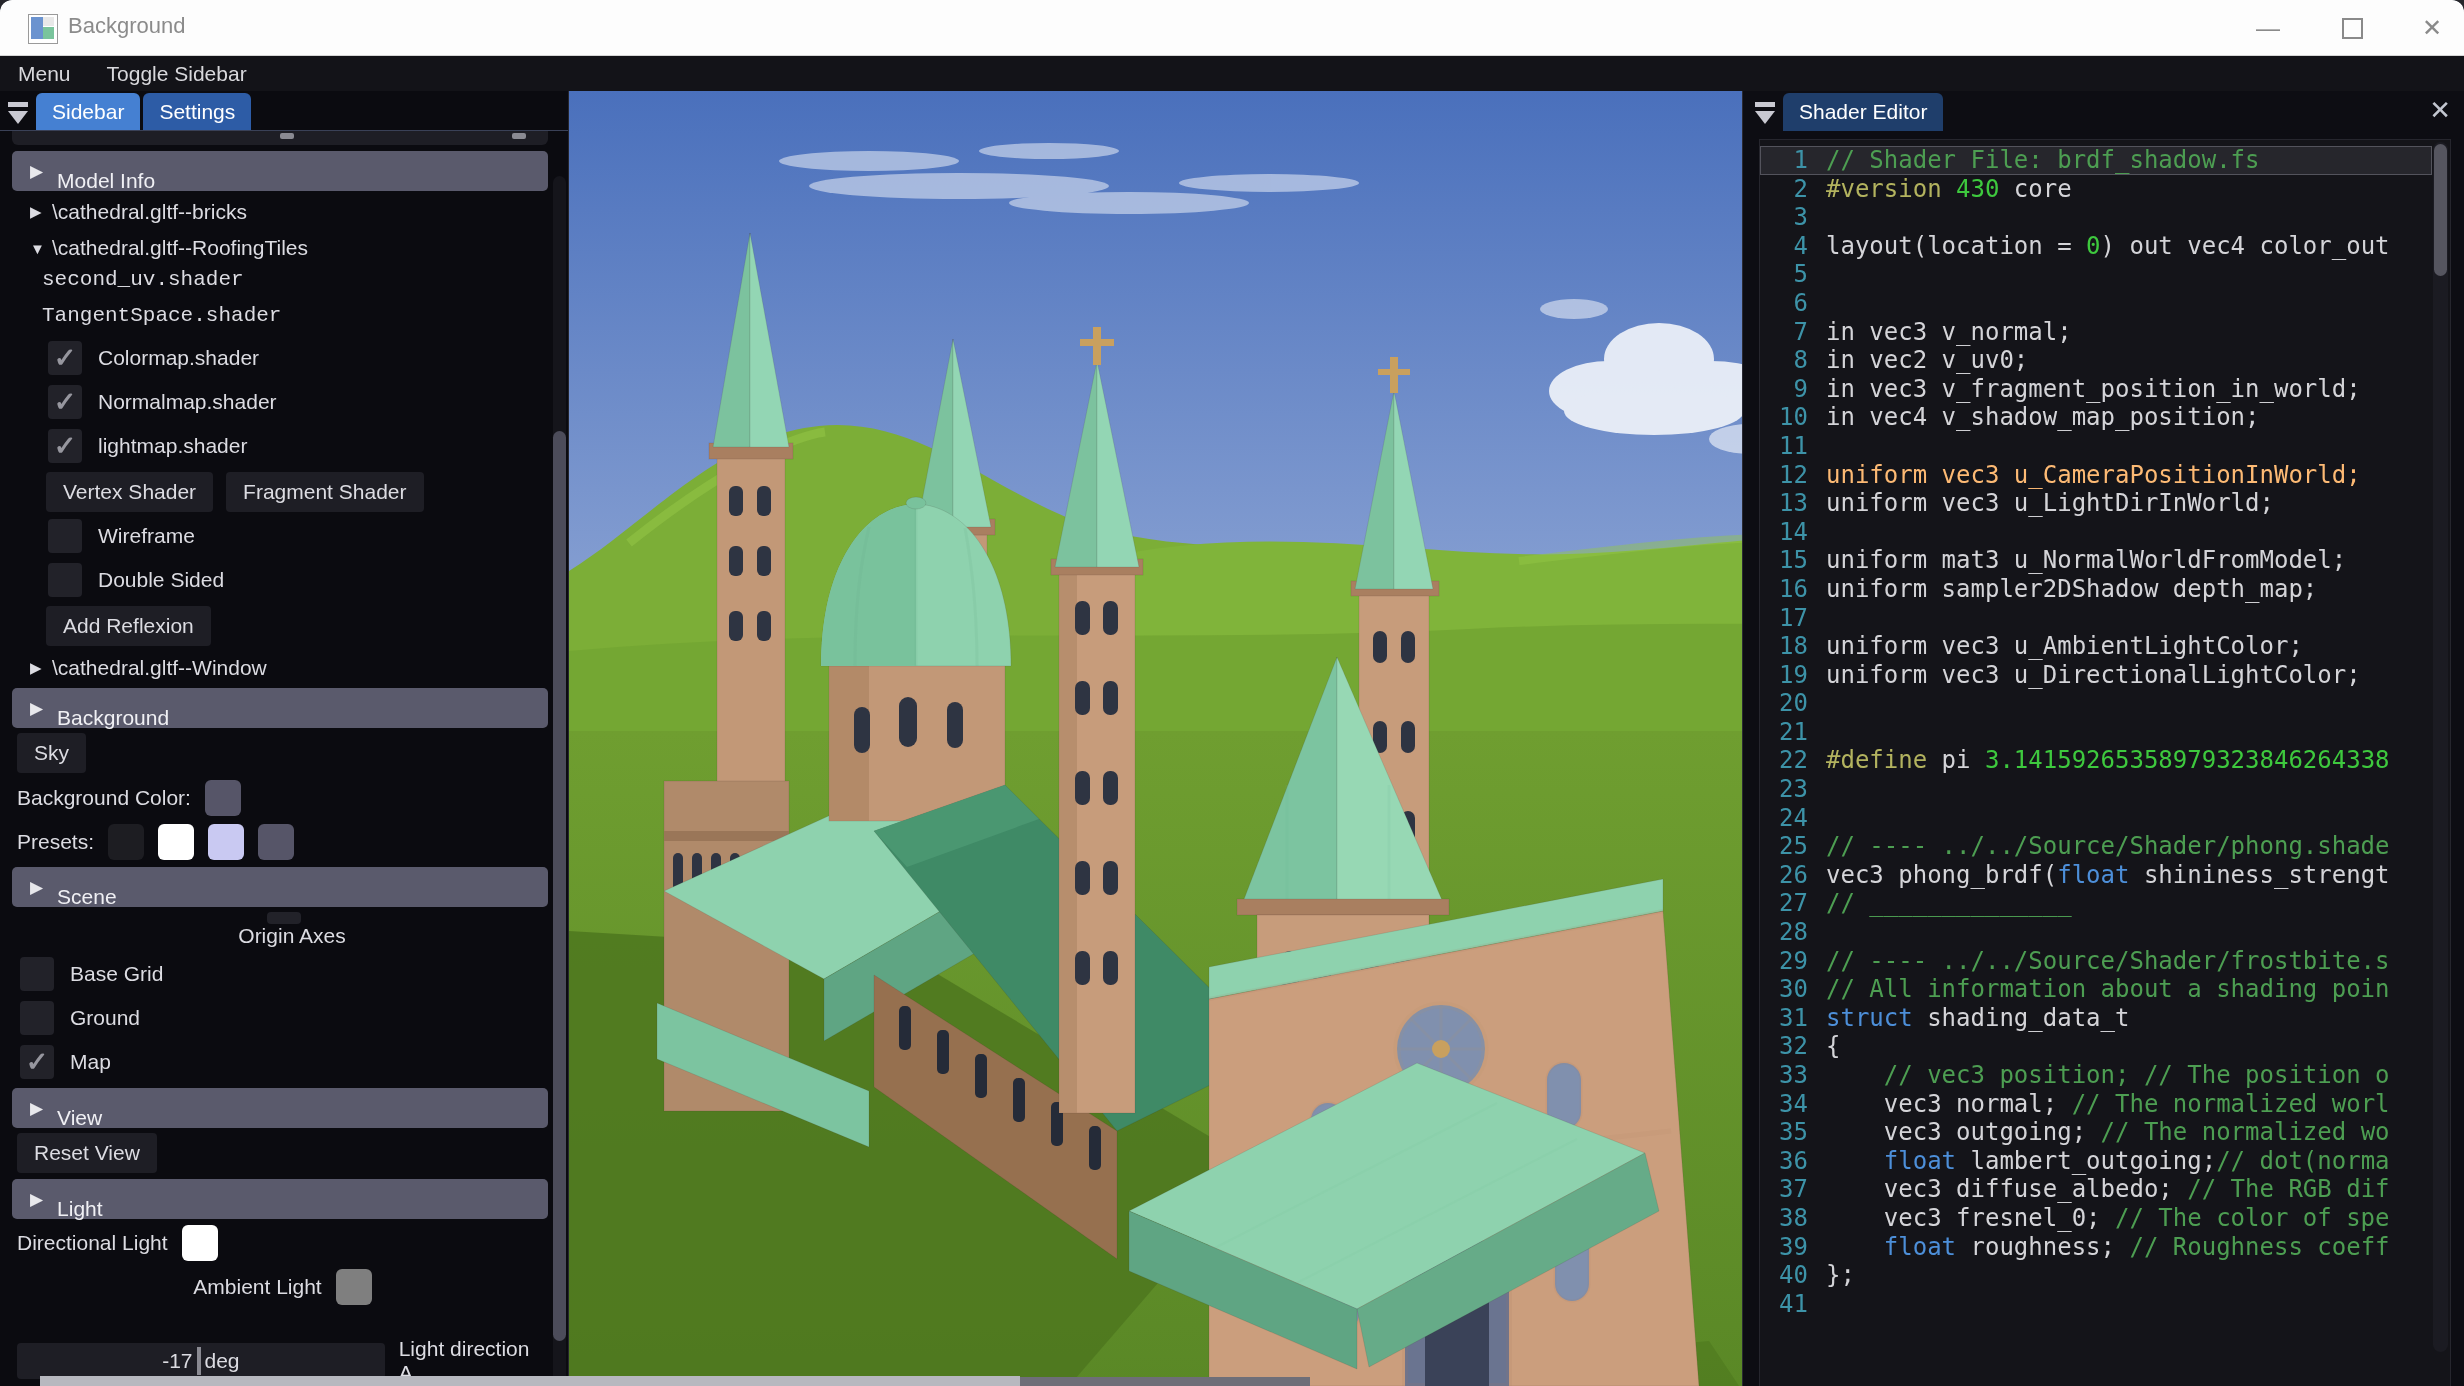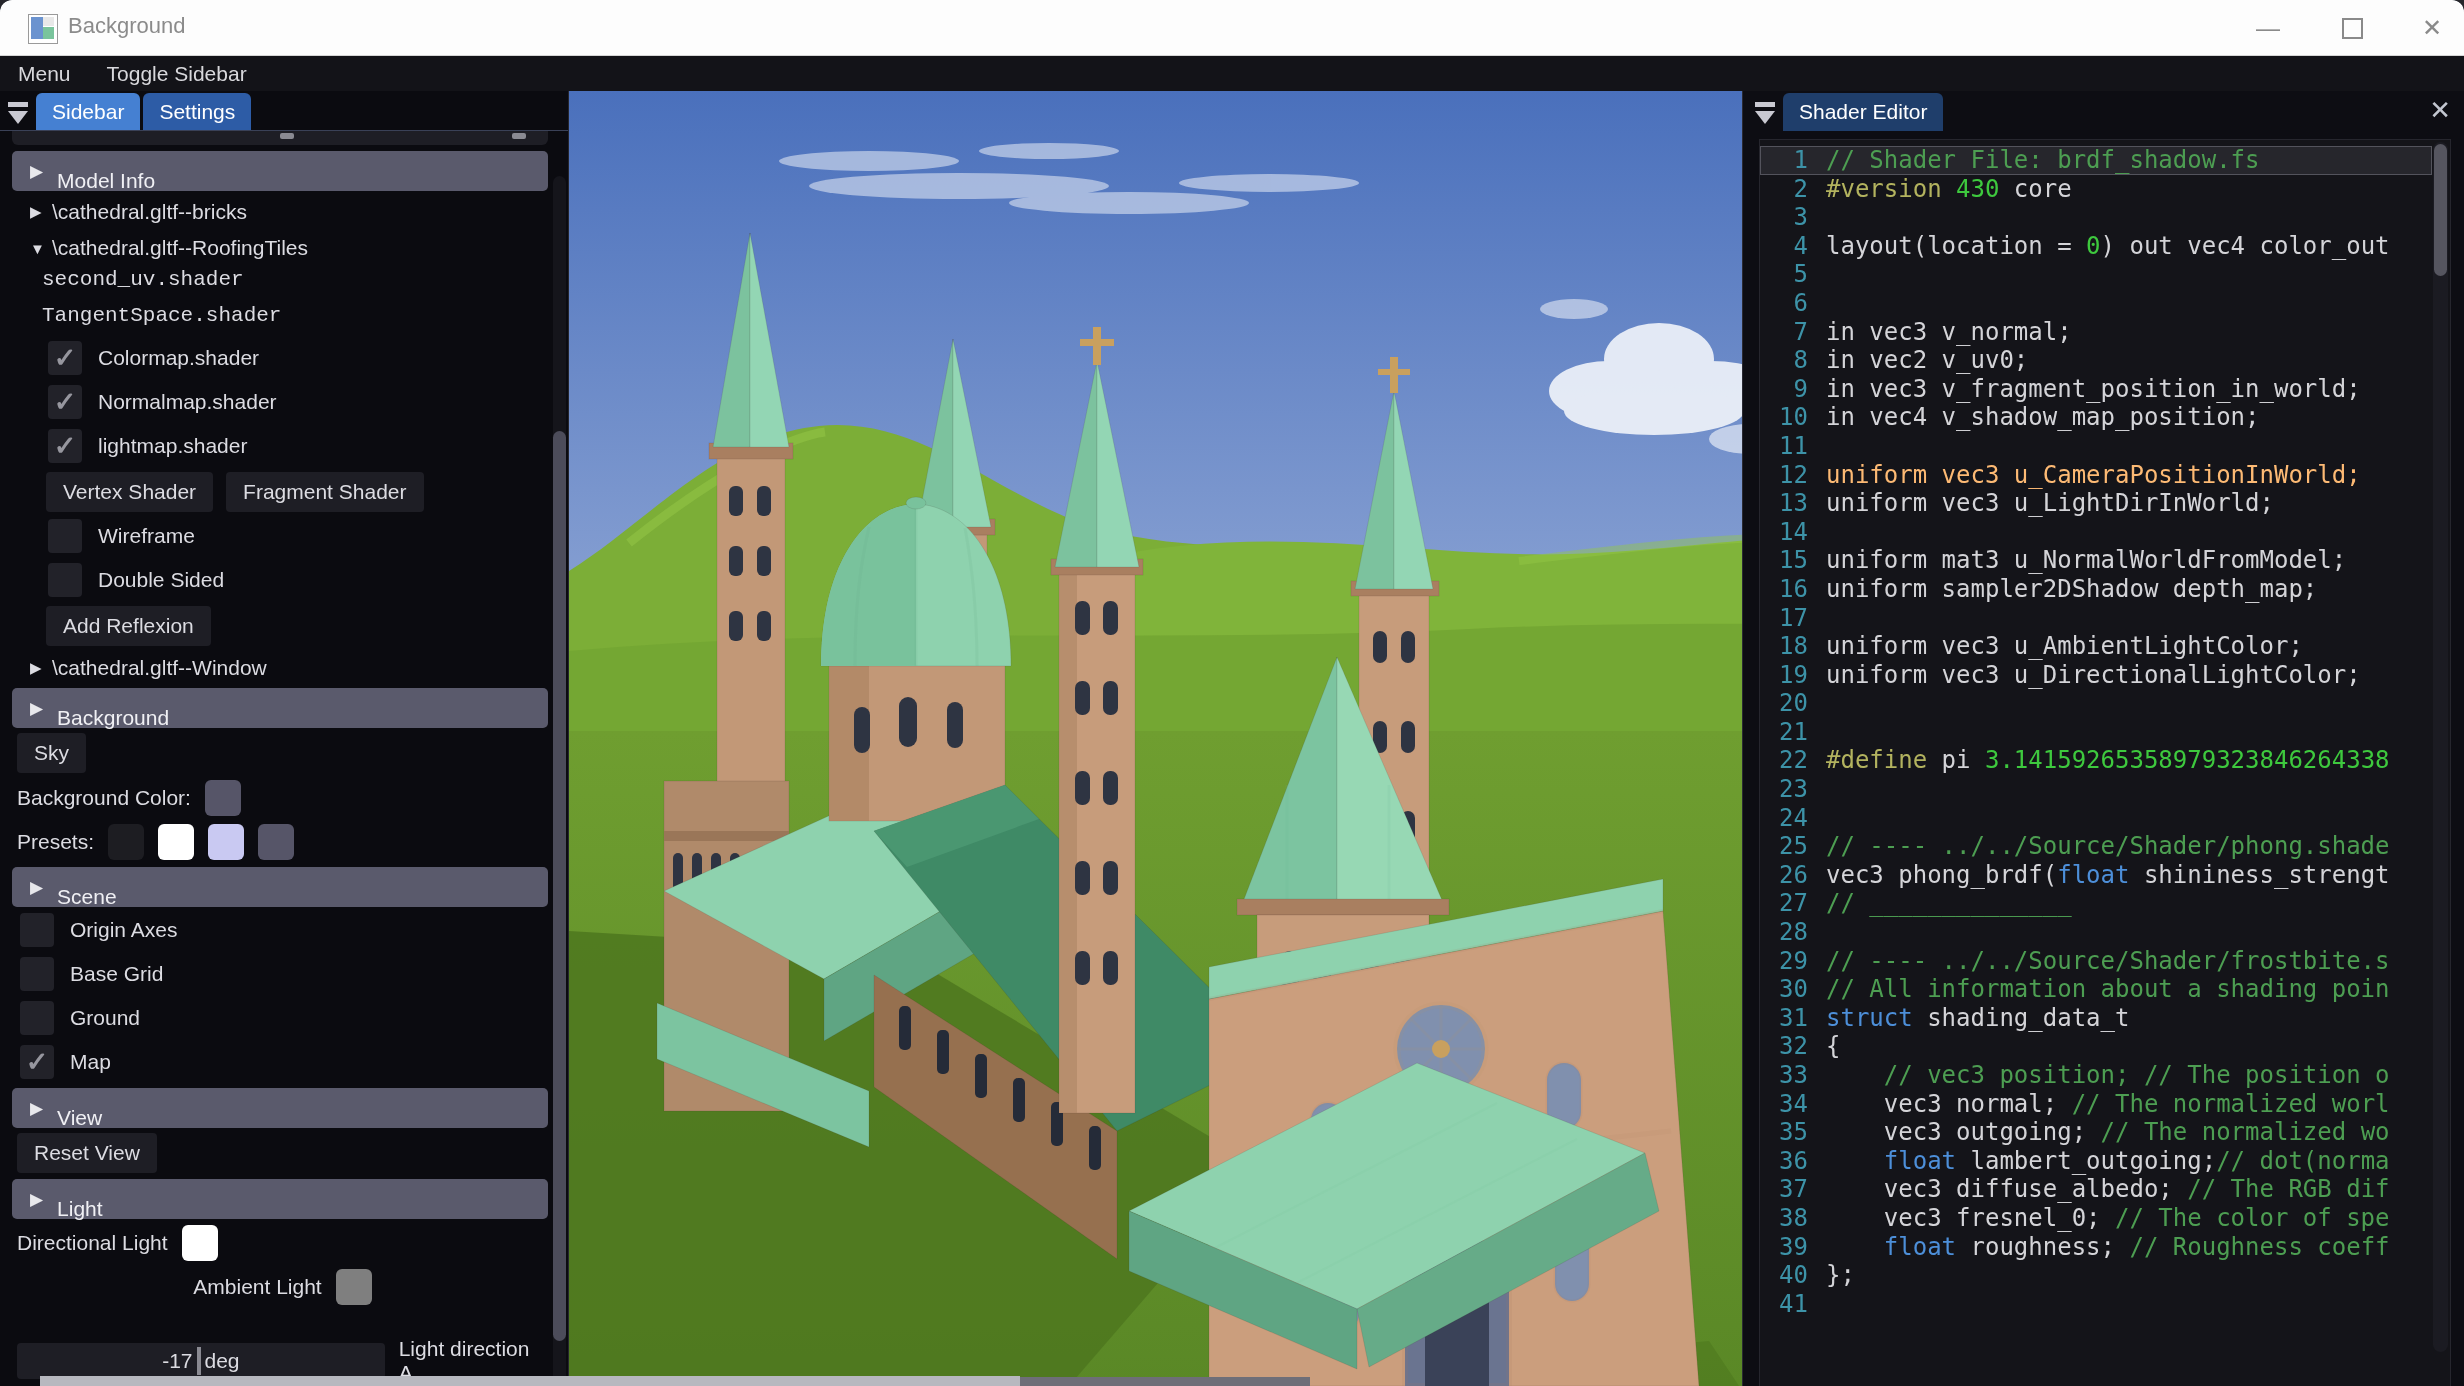--- a/index.html
+++ b/index.html
@@ -367,21 +367,21 @@
             <span class="lbl">Presets:</span>
             <span class="swatch" style="background: rgb(29, 29, 34);"></span>
             <span class="swatch" style="background: rgb(255, 255, 255);"></span>
             <span class="swatch" style="background: rgb(201, 201, 242);"></span>
             <span class="swatch" style="background: rgb(86, 85, 104);"></span>
           </div>
           <div class="sb-header">
             <span class="arr">▶</span>
             <span class="lbl">Scene</span>
           </div>
-          <div class="sb-check" style="padding-left: 8px;">
+          <div class="sb-check" style="padding-left: 8px; flex-direction: column;">
             <span class="box"></span>
             <span class="lbl">Origin Axes</span>
           </div>
           <div class="sb-check" style="padding-left: 8px;">
             <span class="box"></span>
             <span class="lbl">Base Grid</span>
           </div>
           <div class="sb-check" style="padding-left: 8px;">
             <span class="box"></span>
             <span class="lbl">Ground</span>

